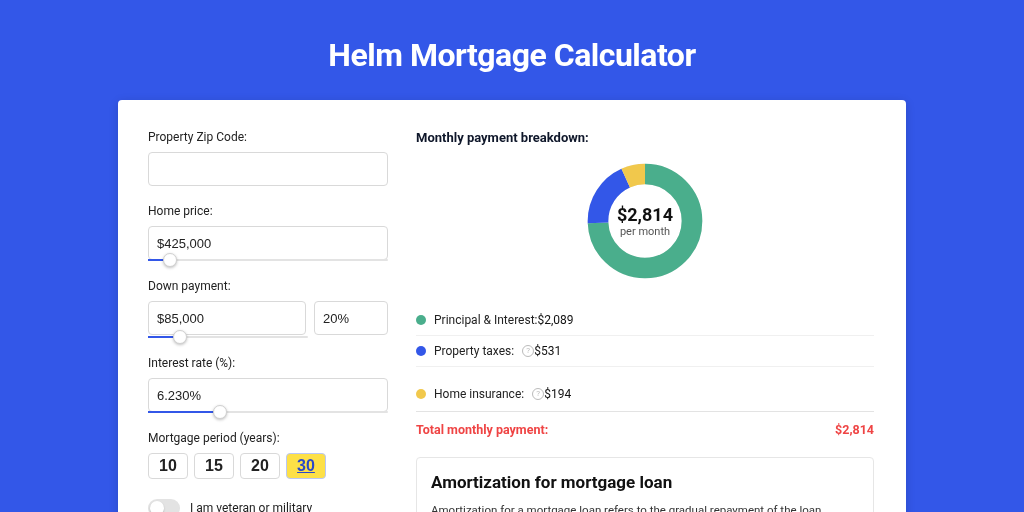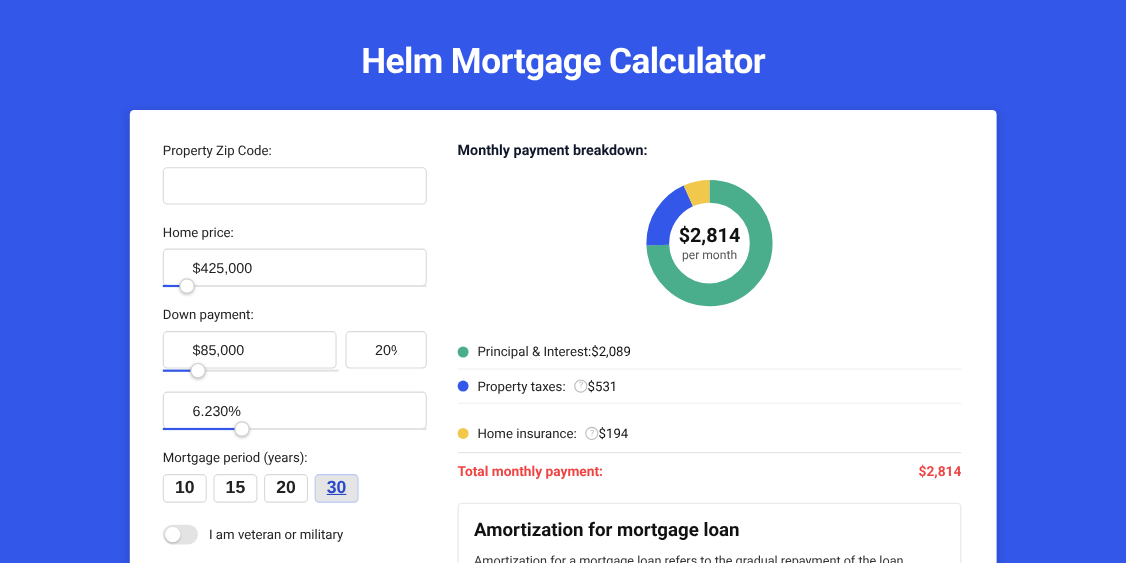--- a/index.html
+++ b/index.html
@@ -36,21 +36,21 @@
     font-size: 12px;
     color: #222;
     margin-bottom: 8px;
     display: block;
   }
   .text-input {
     width: 100%;
     height: 34px;
     border: 1px solid #d9d9d9;
     border-radius: 4px;
-    padding: 0 26px;
+    padding: 0 8px;
     font-size: 13px;
     color: #222;
     background: #fff;
   }
   .field-block { margin-bottom: 18px; }
   .slider-track {
     position: relative;
     height: 2px;
     background: #e3e3e3;
     margin-top: -1px;
@@ -79,21 +79,21 @@
     width: 40px; height: 26px;
     border: 1px solid #d9d9d9;
     background: #fff;
     border-radius: 4px;
     font-size: 16px;
     color: #222;
     font-weight: 600;
     cursor: pointer;
   }
   .period-btn.active {
-    background: #e5e5e5;
+    background: #fde047;
     border-color: #b9c7f5;
     color: #2a48c9;
     text-decoration: underline;
   }
   .toggle-row { display: flex; align-items: center; gap: 10px; margin-top: 20px; }
   .toggle {
     width: 32px; height: 18px;
     border-radius: 9px;
     background: #e3e3e3;
     position: relative;
@@ -202,20 +202,21 @@
           <input class="text-input" value="$85,000" style="">
           <input class="text-input" value="20%" style="">
         </div>
         <div class="slider-track" style="margin-top:1px; width:160px;">
           <div class="slider-fill" id="dp-fill" style="width: 20%;"></div>
           <div class="slider-thumb" id="dp-thumb" style="left: 20%;"></div>
         </div>
       </div>
 
       <div class="field-block">
+        <label class="field-label">Interest rate (%):</label>
         <input class="text-input" value="6.230%" style="">
         <div class="slider-track">
           <div class="slider-fill" id="ir-fill" style="width: 30%;"></div>
           <div class="slider-thumb" id="ir-thumb" style="left: 30%;"></div>
         </div>
       </div>
 
       <div class="field-block" style="margin-bottom:12px;">
         <label class="field-label">Mortgage period (years):</label>
         <div class="period-row" id="period-row">

